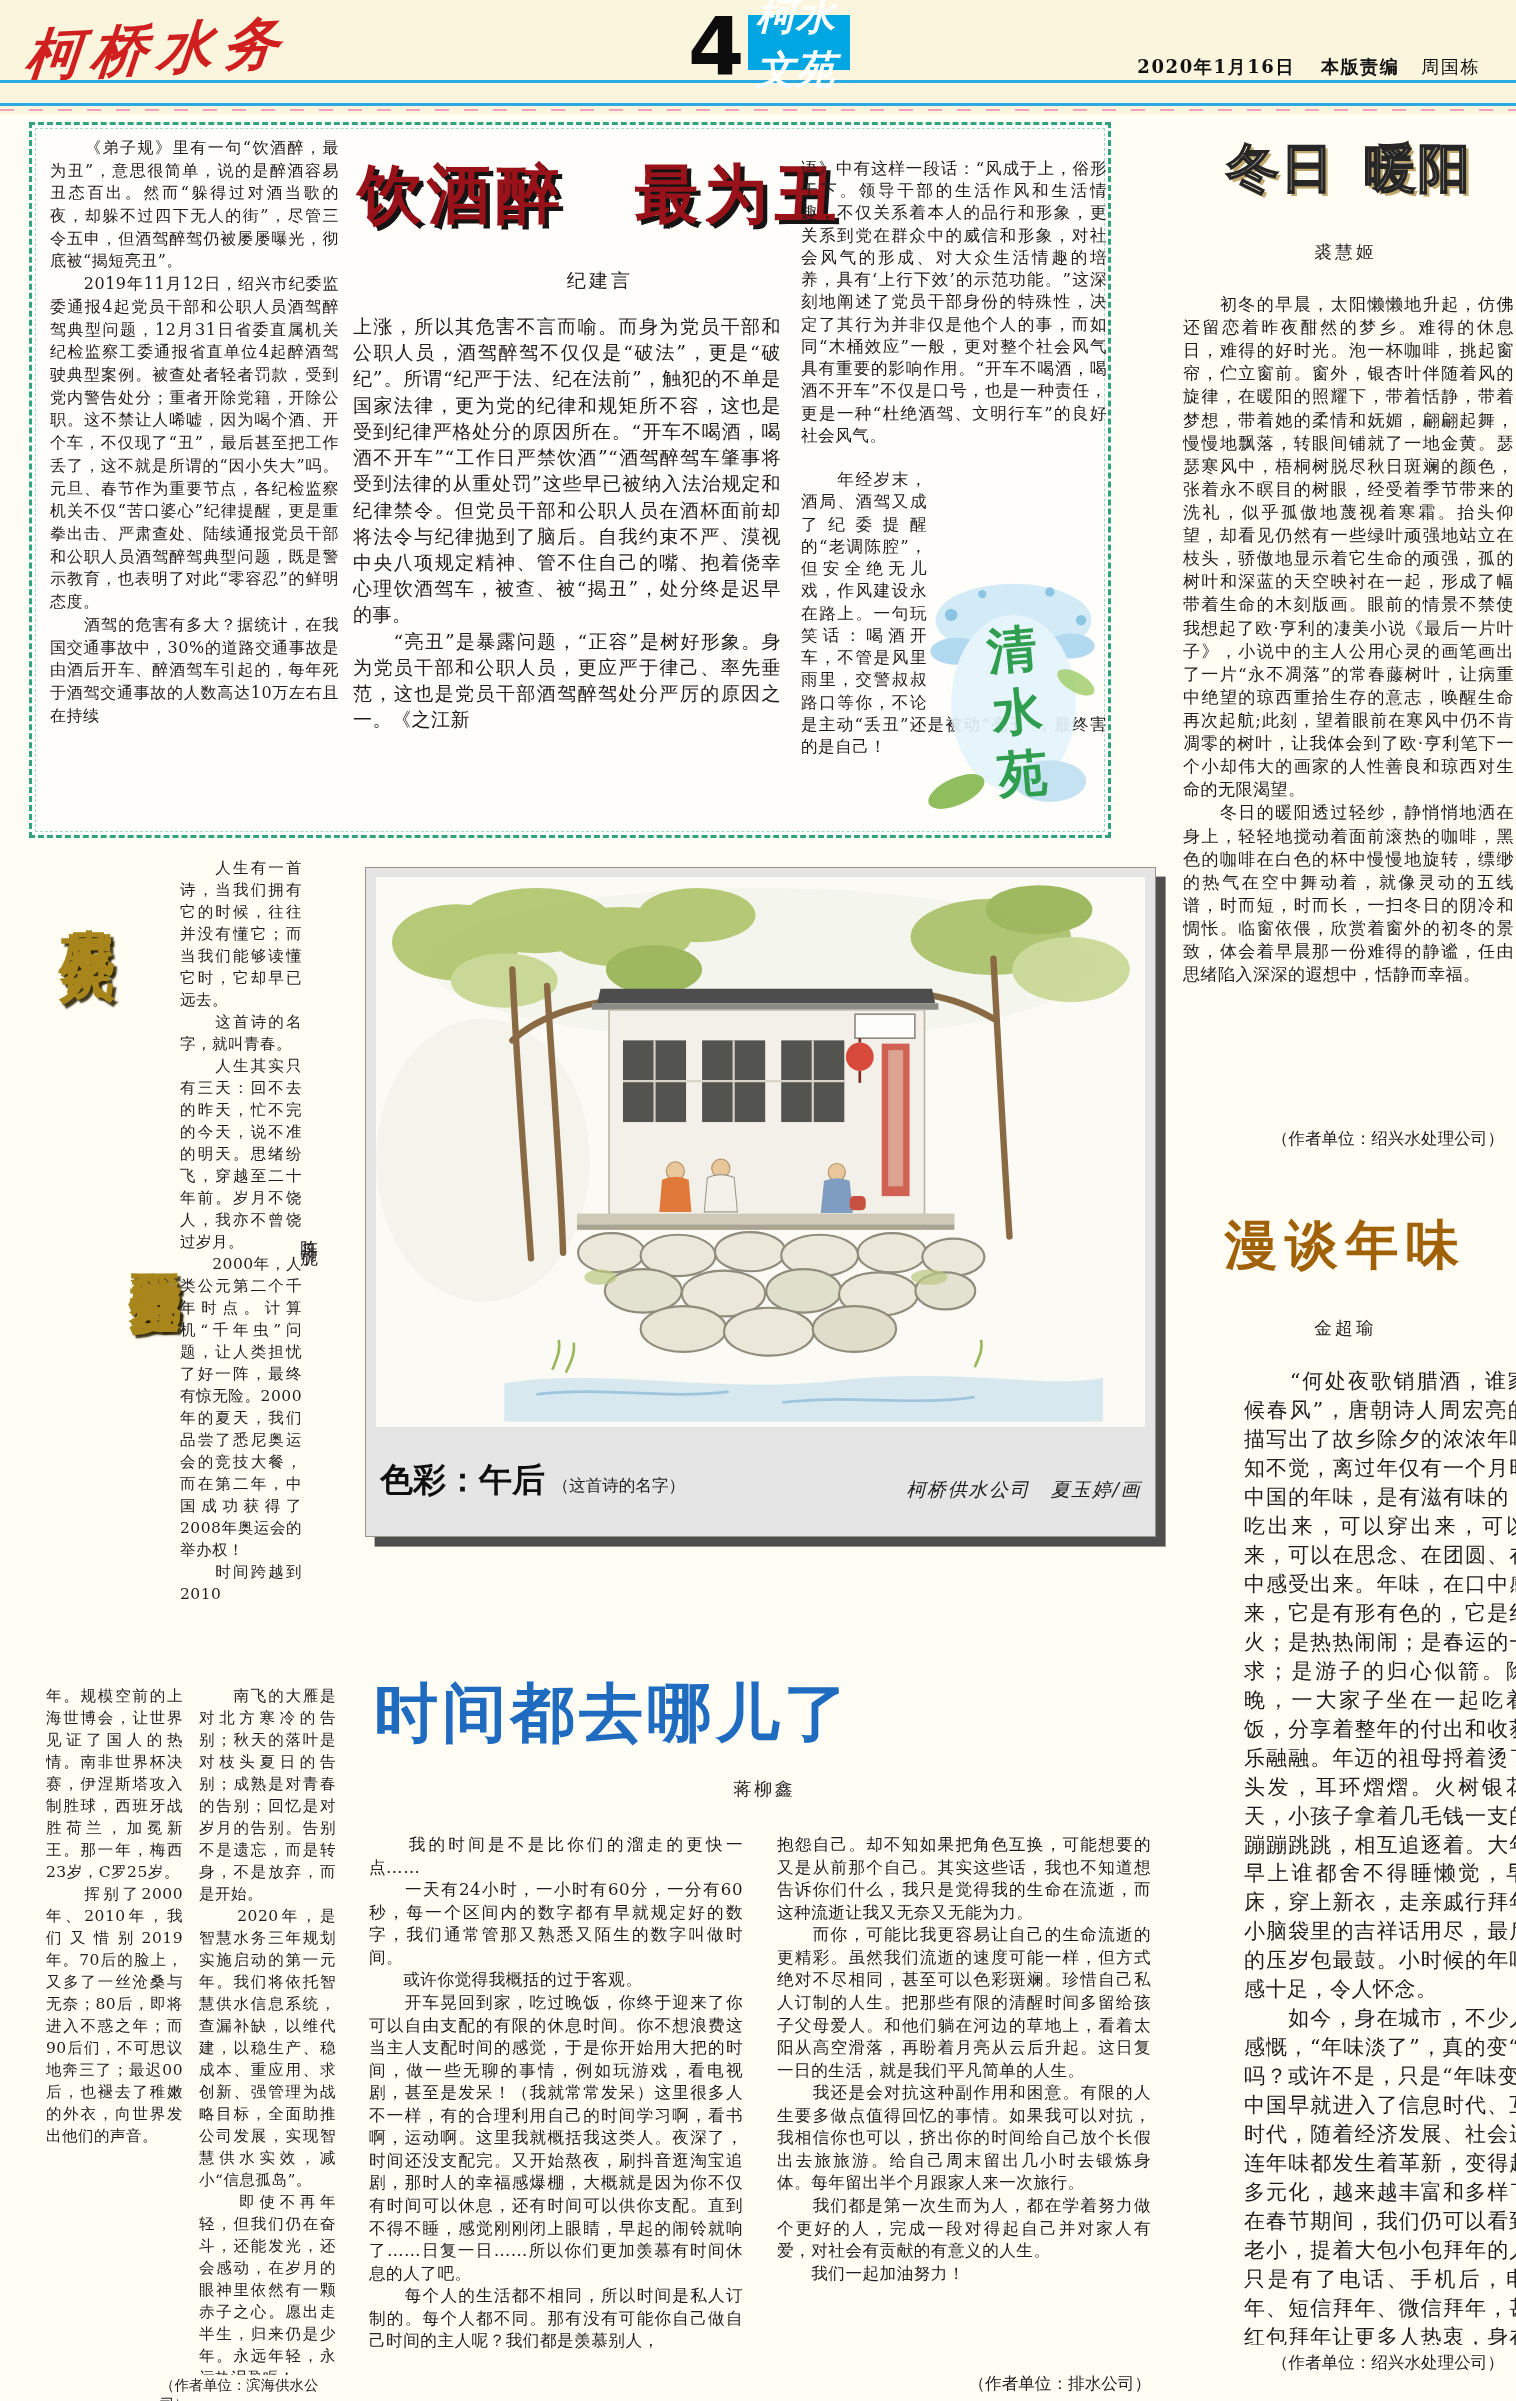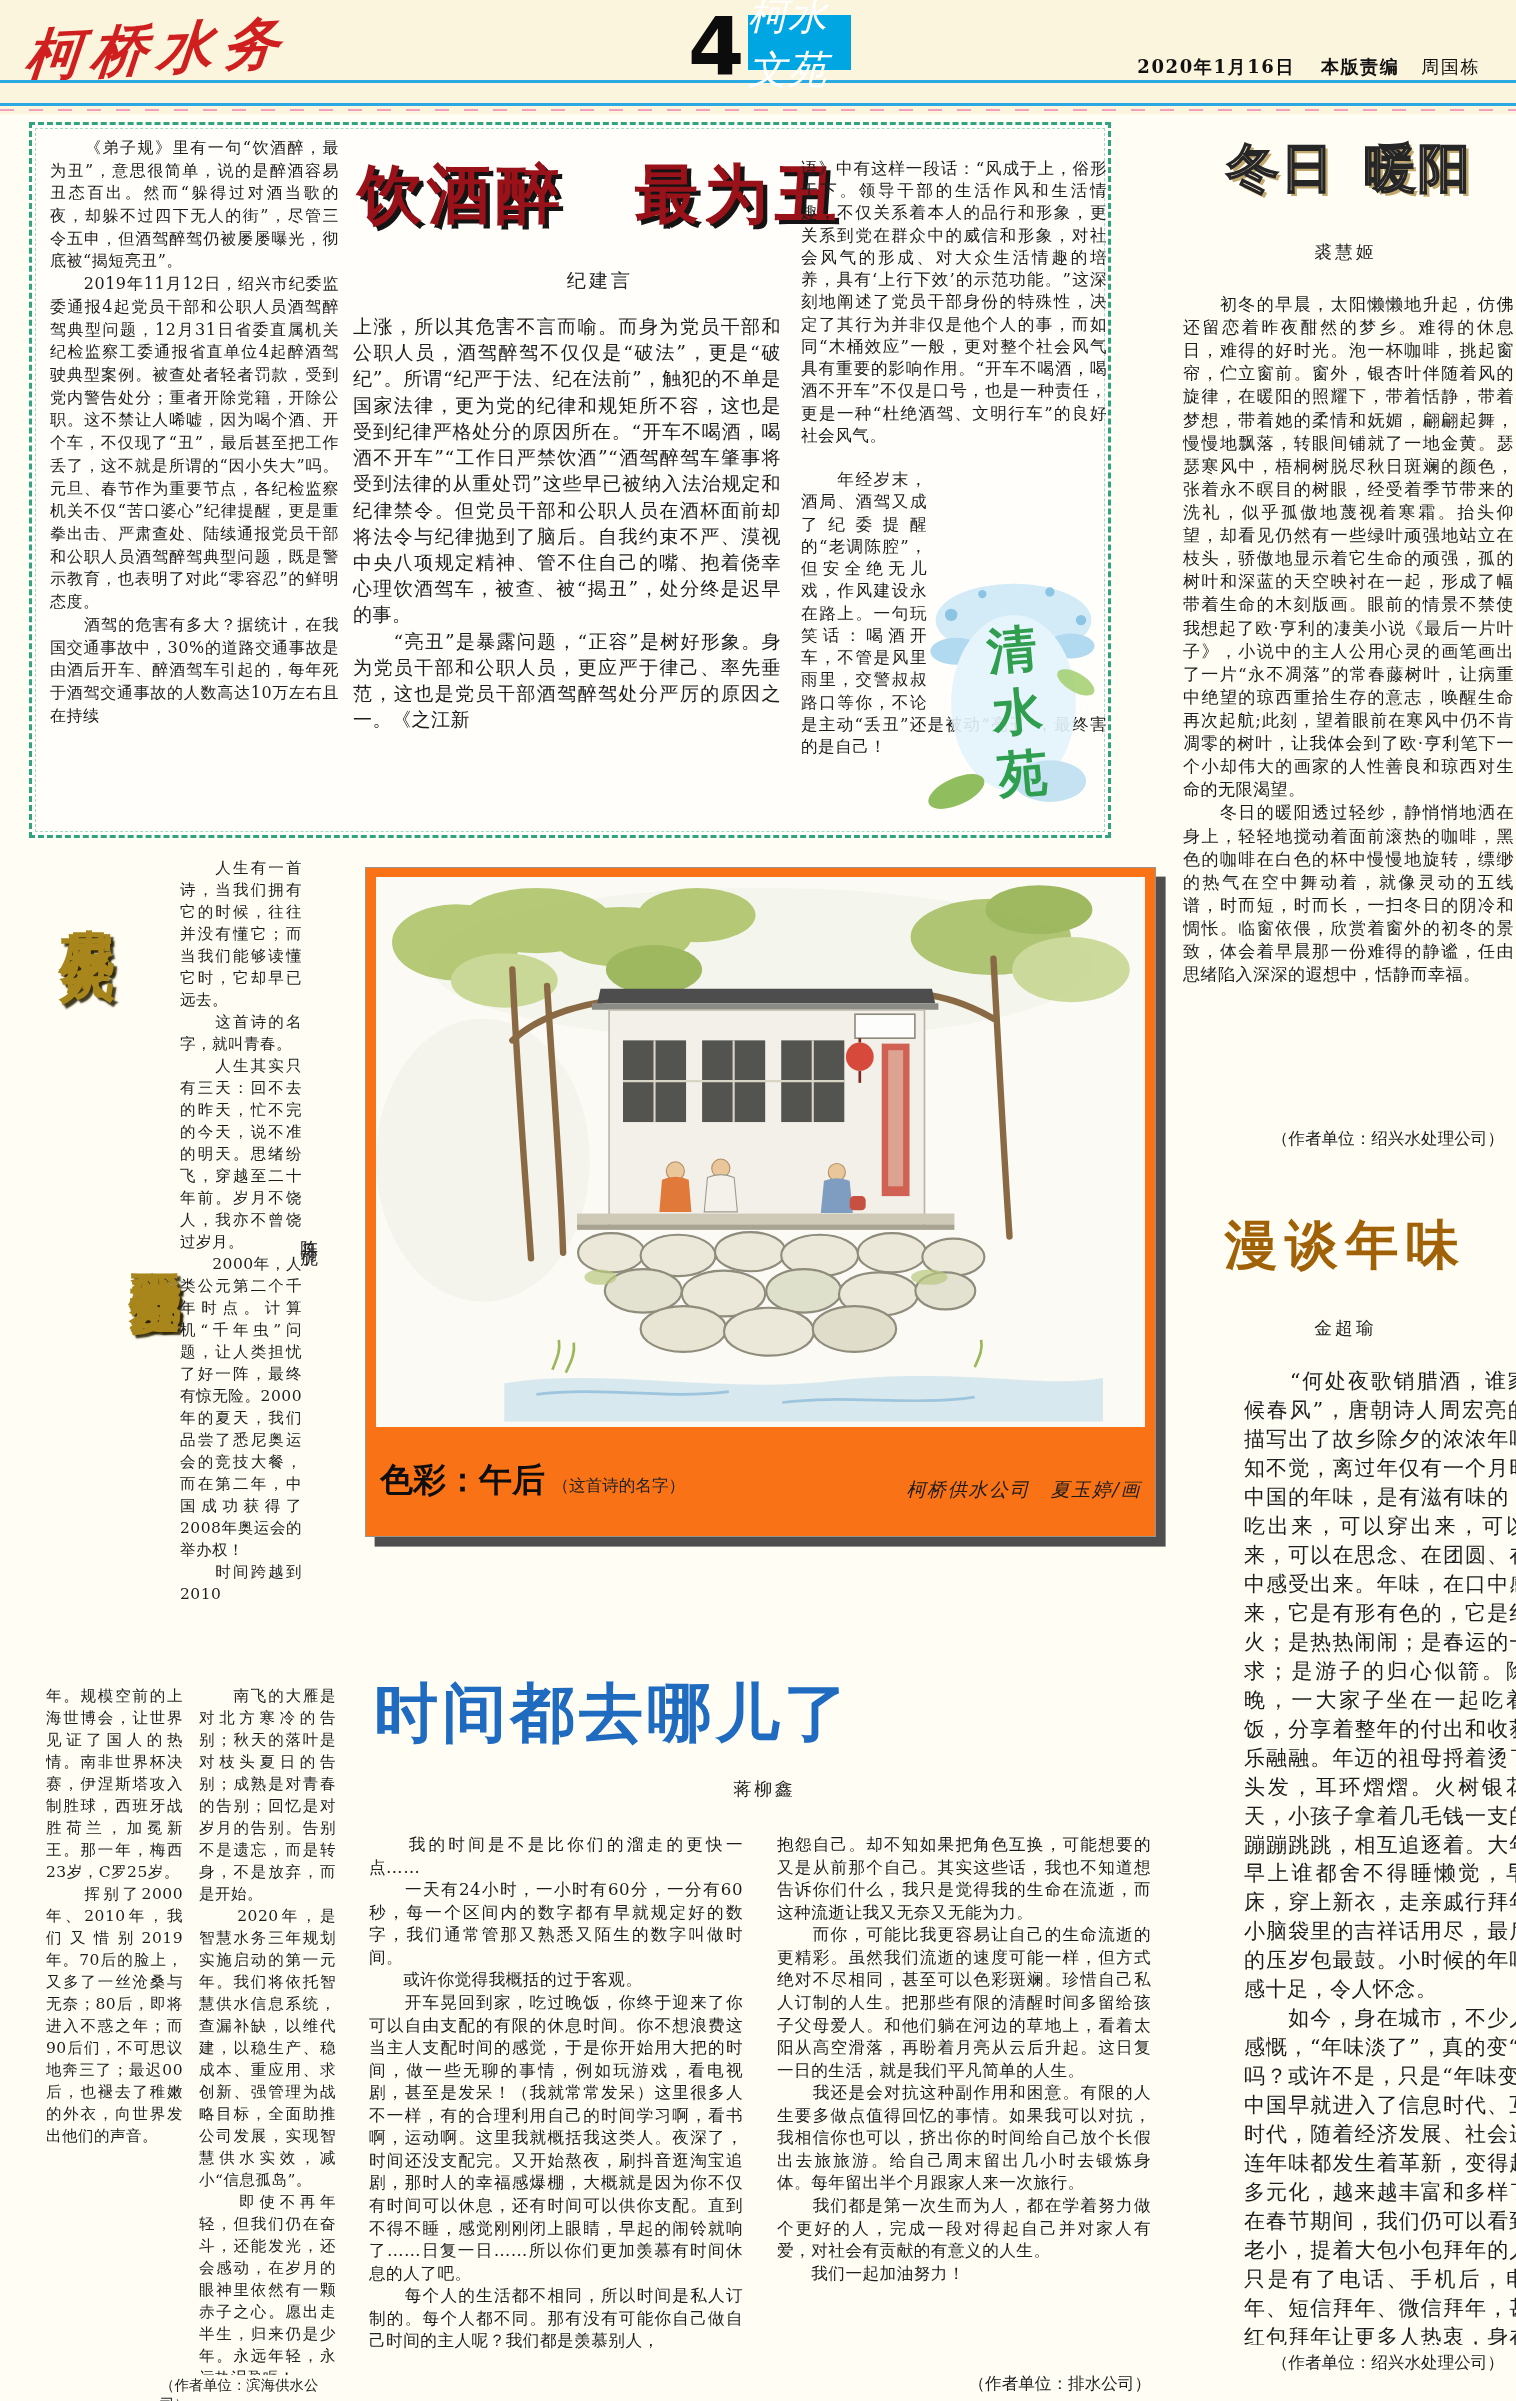--- a/index.html
+++ b/index.html
@@ -6,21 +6,21 @@
   body{width:1517px;height:2401px;position:relative;background:#fffdf4;font-family:"DejaVu Serif","Liberation Serif",serif;}
   #page{position:absolute;inset:0;overflow:hidden;}
   .abs{position:absolute;}
   .serif{font-family:"DejaVu Serif","Liberation Serif",serif;}
   .col{text-align:justify;white-space:pre-line;color:#1d1d1d;line-height:1.42;letter-spacing:0.5px;}
   .vert{writing-mode:vertical-rl;text-orientation:upright;}
   
   .header-band{left:0;top:0;width:1517px;height:114px;background:#fbf5dd;}
   .brand{left:26px;top:11.8px;font-size:56px;font-weight:bold;font-style:italic;color:#d01f1f;letter-spacing:9.6px;transform:skewX(-8deg) rotate(-3deg);}
   .pagenum{left:688px;top:0px;font-size:81px;font-weight:bold;color:#0c0c0c;font-family:"DejaVu Sans","Liberation Sans",sans-serif;}
-  .section-box{left:748px;top:15px;width:103px;height:55px;background:#00a6e2;color:#fff;font-size:39px;font-weight:normal;font-style:italic;display:flex;align-items:center;justify-content:center;letter-spacing:1.1px;z-index:3;}
+  .section-box{left:748px;top:15px;width:94px;height:55px;background:#00a6e2;color:#fff;font-size:39px;font-weight:bold;font-style:italic;display:flex;align-items:center;justify-content:center;letter-spacing:1.1px;z-index:3;padding-left:8px;}
   .dateline{right:37px;top:55px;font-size:18px;font-weight:bold;color:#111;letter-spacing:1.6px;}
   .dateline .ed-name{font-weight:normal;margin-left:14px;}
   .cyan-rule{left:0;width:1517px;height:3.2px;background:#2aa9e2;}
   .pink-dashes{left:0;top:109px;width:1517px;height:2.1px;background:repeating-linear-gradient(90deg,#f2a0c0 0 14px,transparent 14px 29px);}
   
   .green-box{left:29px;top:122px;width:1076px;height:710px;border:3.7px dashed #2fa47e;background:#fffefb;}
   .green-box .inner{position:absolute;inset:3.2px;border:1.6px dashed #9fd9c2;}
   .d-col1{left:18px;top:11.8px;width:289px;height:679px;font-size:16px;overflow:hidden;}
   .d-headline{left:319px;top:26px;width:498px;text-align:center;font-size:64px;font-weight:bold;color:#991219;letter-spacing:5.3px;text-shadow:4.3px 4.3px 0 #141414;white-space:nowrap;}
   .d-author{left:319px;top:143px;width:498px;text-align:center;font-size:19px;color:#222;letter-spacing:3.2px;}
@@ -31,21 +31,21 @@
   
   .gold{font-weight:bold;color:#a8861c;text-shadow:3.2px 3.2px 1.6px rgba(45,38,6,.9);}
   .y-titleA{left:51px;top:884px;font-size:56px;letter-spacing:5.3px;}
   .y-titleB{left:121px;top:1229px;font-size:52px;letter-spacing:2.1px;}
   .y-author{left:297px;top:1226px;font-size:17.7px;color:#222;letter-spacing:4.3px;}
   .y-colA{left:180px;top:857px;width:122px;height:818px;font-size:15.5px;overflow:hidden;}
   .y-colB{left:46px;top:1685px;width:137px;height:711px;font-size:15.5px;overflow:hidden;}
   .y-colC{left:199px;top:1685px;width:137px;height:690px;font-size:15.5px;overflow:hidden;}
   .y-credit{left:160px;top:2376px;width:182px;font-size:14.4px;color:#1d1d1d;}
   
-  .painting-frame{left:365px;top:867px;width:791px;height:670px;background:#f97316;border:1.6px solid #97958c;box-shadow:9.6px 9.6px 0 #4e4e4e;box-sizing:border-box;padding:8.6px 9.6px;}
+  .painting-frame{left:365px;top:867px;width:791px;height:670px;background:#e5e5e5;border:1.6px solid #97958c;box-shadow:9.6px 9.6px 0 #4e4e4e;box-sizing:border-box;padding:8.6px 9.6px;}
   .painting-svg{width:100%;height:550px;display:block;background:#fbfaf5;}
   .caption-row{display:flex;align-items:flex-end;justify-content:space-between;padding:31px 4.3px 0 4.3px;}
   .cap-title{font-size:33px;font-weight:bold;color:#0e0e0e;font-family:"DejaVu Sans","Liberation Sans",sans-serif;}
   .cap-note{font-size:16.6px;color:#222;margin-left:7.5px;font-weight:normal;}
   .cap-credit{font-size:19px;color:#1b1b1b;font-style:italic;letter-spacing:1.6px;}
   
   .t-title{left:374px;top:1670px;width:781px;text-align:left;font-size:64px;font-weight:bold;color:#1e6bc0;letter-spacing:4.3px;font-family:"DejaVu Sans","Liberation Sans",sans-serif;white-space:nowrap;}
   .t-author{left:374px;top:1777px;width:781px;text-align:center;font-size:18px;color:#222;letter-spacing:2.7px;}
   .t-col1{left:369px;top:1834px;width:374px;height:562px;font-size:16.6px;line-height:1.36;overflow:hidden;}
   .t-col2{left:777px;top:1834px;width:374px;height:540px;font-size:16.6px;line-height:1.36;overflow:hidden;}

